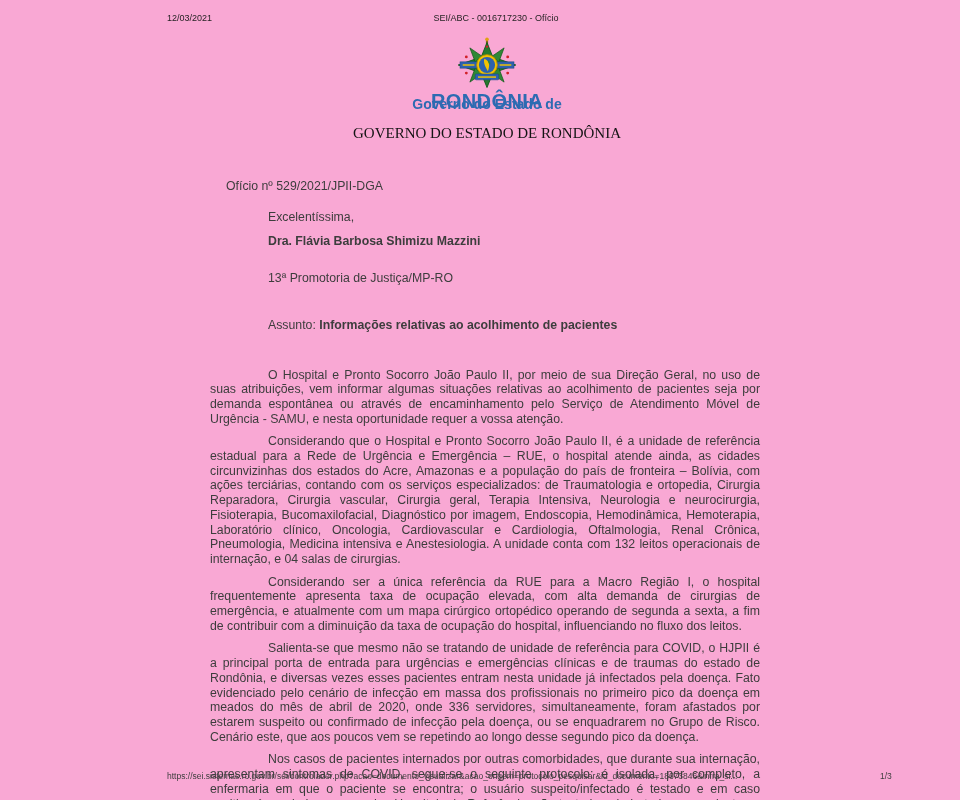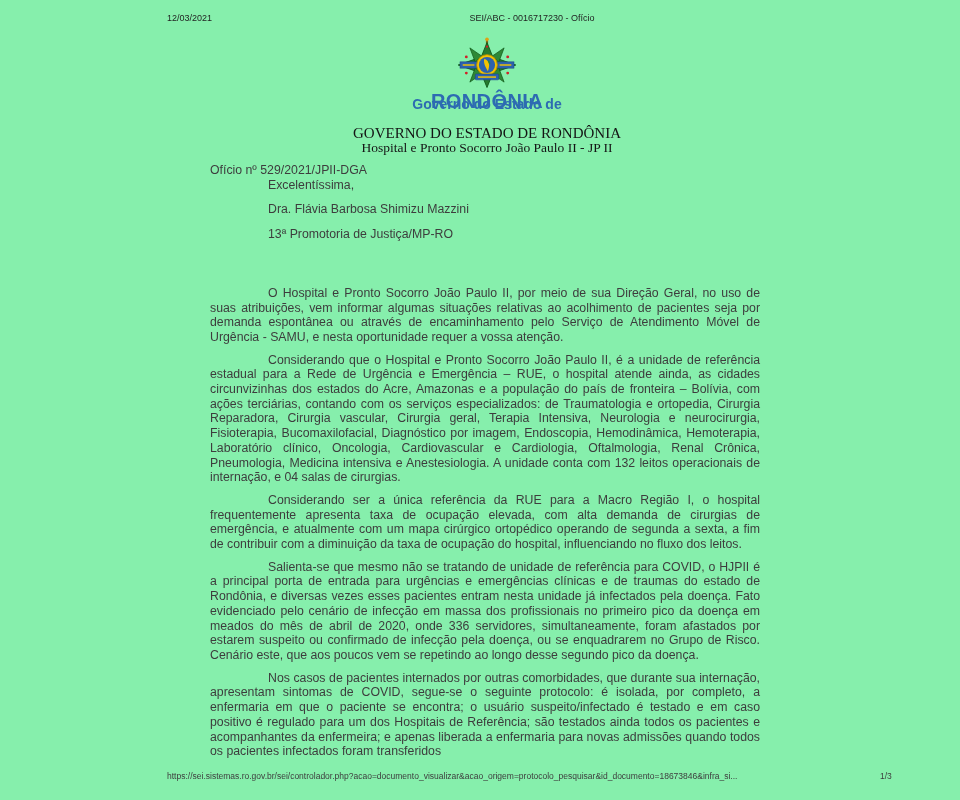--- a/index.html
+++ b/index.html
@@ -1,42 +1,42 @@
 <!DOCTYPE html>
 <html><head>
 <meta charset="utf-8">
 <style>
   html, body { margin: 0; padding: 0; background: #ffffff; }
   body { width: 960px; height: 800px; overflow: hidden; font-family: "Liberation Sans", sans-serif; }
-  .page { position: relative; width: 960px; height: 800px; background: #86efac; }
+  .page { position: relative; width: 960px; height: 800px; background: #f9a8d4; }
 
   
   .print-date { position: absolute; left: 167px; top: 13px; font-size: 9px; color: #1f1f1f; white-space: nowrap; }
-  .print-title { position: absolute; left: 532px; top: 13px; transform: translateX(-50%); font-size: 9px; color: #1f1f1f; white-space: nowrap; }
+  .print-title { position: absolute; left: 496px; top: 13px; transform: translateX(-50%); font-size: 9px; color: #1f1f1f; white-space: nowrap; }
   .print-url { position: absolute; left: 167px; top: 771px; font-size: 8.5px; color: #3d3d3d; white-space: nowrap; }
   .print-page { position: absolute; left: 880px; top: 771px; font-size: 8.5px; color: #3d3d3d; }
 
   
   .crest { position: absolute; left: 451px; top: 36px; }
   .lh-center { position: absolute; left: 487px; transform: translateX(-50%); text-align: center; white-space: nowrap; }
   .gov-small { top: 96px; font-size: 14px; font-weight: bold; color: #2d6bb2; }
   .gov-name { top: 90px; font-size: 20px; font-weight: bold; color: #2d6bb2; letter-spacing: 0.4px; }
   .org1 { top: 125px; font-family: "Liberation Serif", serif; font-size: 15px; color: #141414; text-align: center; }
   .org2 { top: 140px; font-family: "Liberation Serif", serif; font-size: 13.5px; color: #141414; }
 
   
   .body-col { position: absolute; left: 210px; top: 163px; width: 550px; color: #3d3d3d; font-size: 12.3px; line-height: 14.7px; }
-  .ref { margin: 0; }
+  .ref { margin: 16px; }
   .salut { margin-top: 0; padding-left: 58px; }
-  .name { margin-top: 10px; padding-left: 58px; font-weight: normal; }
-  .office { margin-top: 10px; padding-left: 58px; }
+  .name { margin-top: 10px; padding-left: 58px; font-weight: bold; }
+  .office { margin-top: 22px; padding-left: 58px; }
   .subject { margin-top: 32px; padding-left: 58px; }
   .subject strong { font-weight: bold; }
   .paras p { text-align: justify; text-indent: 58px; margin: 0 0 8px 0; }
-  .paras p:first-child { margin-top: 44px; }
+  .paras p:first-child { margin-top: 35px; }
 </style>
 </head>
 <body>
 
 <div class="page">
 
   <span class="print-date">12/03/2021</span>
   <span class="print-title">SEI/ABC - 0016717230 - Ofício</span>
 
   <svg class="crest" width="72" height="58" viewBox="0 0 80 62" xmlns="http://www.w3.org/2000/svg">
@@ -63,27 +63,29 @@
     <circle cx="40" cy="31" r="9" fill="#2d62ae"></circle>
     <path d="M37,24 C42,26 44,30 41,38 C39,34 35.5,29 37,24 Z" fill="#f3c300"></path>
     <path d="M41,25.5 c2.2,1 3.2,3 2.2,5.2 c-1.3-1.2-2.4-3.2-2.2-5.2 Z" fill="#2e8836"></path>
     <rect x="27" y="41" width="26" height="6.5" rx="1" fill="#2d62ae" stroke="#1c4784" stroke-width="0.6"></rect>
     <rect x="30" y="43.6" width="20" height="1.6" fill="#f3c300"></rect>
   </svg>
 
   <div class="lh-center gov-small">Governo do Estado de</div>
   <div class="lh-center gov-name">RONDÔNIA</div>
   <div class="lh-center org1">GOVERNO DO ESTADO DE RONDÔNIA</div>
-  <div class="lh-center org2">Hospital e Pronto Socorro João Paulo II - JP II</div>
 
   <div class="body-col">
     <div class="ref">Ofício nº 529/2021/JPII-DGA</div>
     <div class="salut">Excelentíssima,</div>
     <div class="name">Dra. Flávia Barbosa Shimizu Mazzini</div>
     <div class="office">13ª Promotoria de Justiça/MP-RO</div>
+    <div class="subject">
+      <span>Assunto: </span><strong>Informações relativas ao acolhimento de pacientes</strong>
+    </div>
     <div class="paras">
       <p>O Hospital e Pronto Socorro João Paulo II, por meio de sua Direção Geral, no uso de suas atribuições, vem informar algumas situações relativas ao acolhimento de pacientes seja por demanda espontânea ou através de encaminhamento pelo Serviço de Atendimento Móvel de Urgência - SAMU, e nesta oportunidade requer a vossa atenção.</p>
       <p>Considerando que o Hospital e Pronto Socorro João Paulo II, é a unidade de referência estadual para a Rede de Urgência e Emergência – RUE, o hospital atende ainda, as cidades circunvizinhas dos estados do Acre, Amazonas e a população do país de fronteira – Bolívia, com ações terciárias, contando com os serviços especializados: de Traumatologia e ortopedia, Cirurgia Reparadora, Cirurgia vascular, Cirurgia geral, Terapia Intensiva, Neurologia e neurocirurgia, Fisioterapia, Bucomaxilofacial, Diagnóstico por imagem, Endoscopia, Hemodinâmica, Hemoterapia, Laboratório clínico, Oncologia, Cardiovascular e Cardiologia, Oftalmologia, Renal Crônica, Pneumologia, Medicina intensiva e Anestesiologia. A unidade conta com 132 leitos operacionais de internação, e 04 salas de cirurgias.</p>
       <p>Considerando ser a única referência da RUE para a Macro Região I, o hospital frequentemente apresenta taxa de ocupação elevada, com alta demanda de cirurgias de emergência, e atualmente com um mapa cirúrgico ortopédico operando de segunda a sexta, a fim de contribuir com a diminuição da taxa de ocupação do hospital, influenciando no fluxo dos leitos.</p>
       <p>Salienta-se que mesmo não se tratando de unidade de referência para COVID, o HJPII é a principal porta de entrada para urgências e emergências clínicas e de traumas do estado de Rondônia, e diversas vezes esses pacientes entram nesta unidade já infectados pela doença. Fato evidenciado pelo cenário de infecção em massa dos profissionais no primeiro pico da doença em meados do mês de abril de 2020, onde 336 servidores, simultaneamente, foram afastados por estarem suspeito ou confirmado de infecção pela doença, ou se enquadrarem no Grupo de Risco. Cenário este, que aos poucos vem se repetindo ao longo desse segundo pico da doença.</p>
       <p>Nos casos de pacientes internados por outras comorbidades, que durante sua internação, apresentam sintomas de COVID, segue-se o seguinte protocolo: é isolada, por completo, a enfermaria em que o paciente se encontra; o usuário suspeito/infectado é testado e em caso positivo é regulado para um dos Hospitais de Referência; são testados ainda todos os pacientes e acompanhantes da enfermeira; e apenas liberada a enfermaria para novas admissões quando todos os pacientes infectados foram transferidos</p>
     </div>
   </div>
 
   <span class="print-url">https://sei.sistemas.ro.gov.br/sei/controlador.php?acao=documento_visualizar&amp;acao_origem=protocolo_pesquisar&amp;id_documento=18673846&amp;infra_si...</span>

